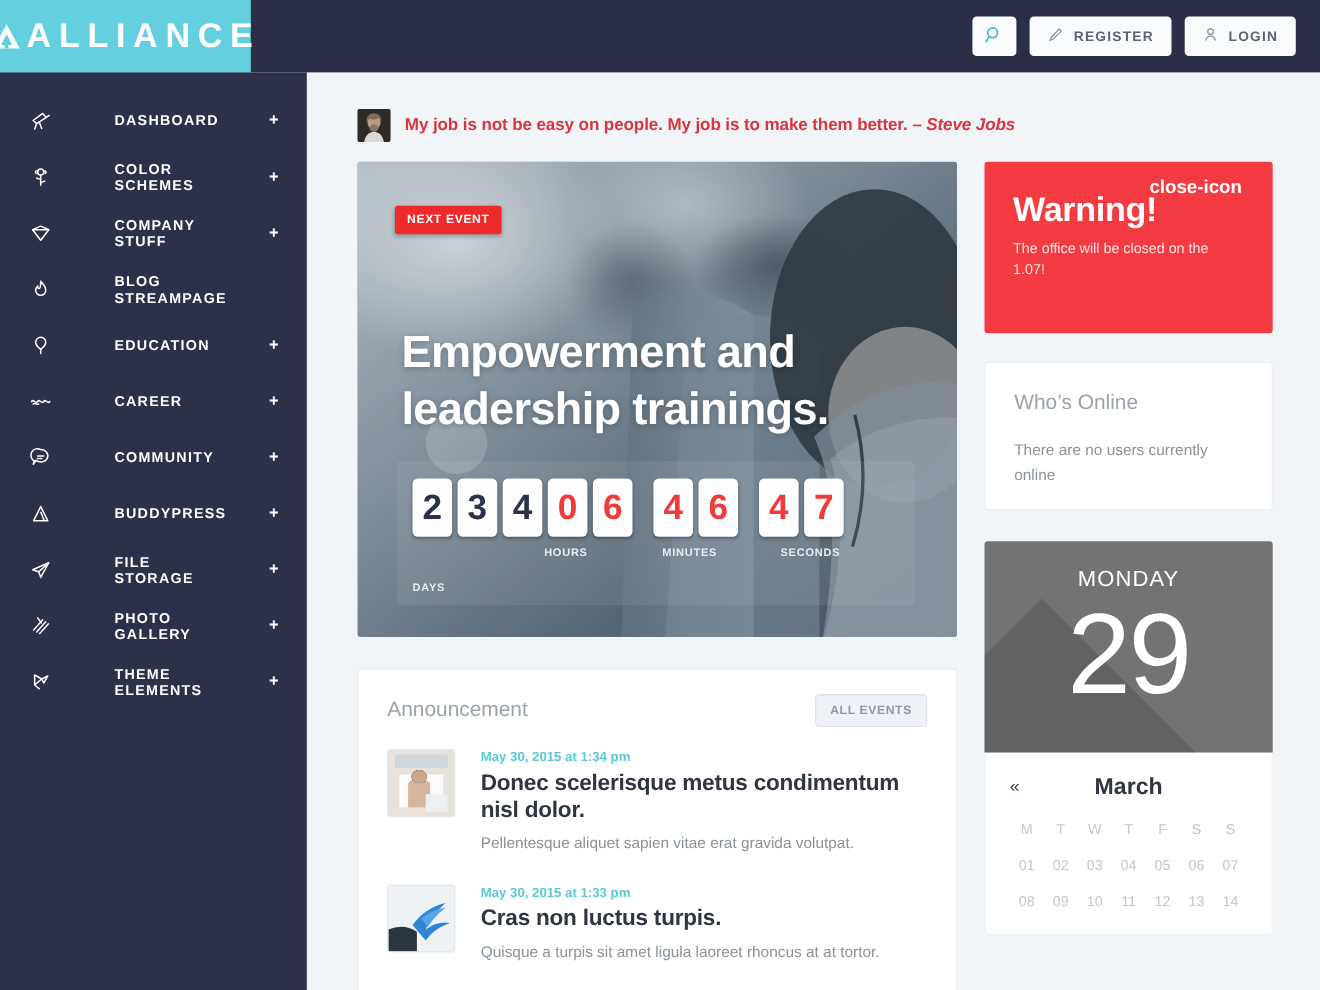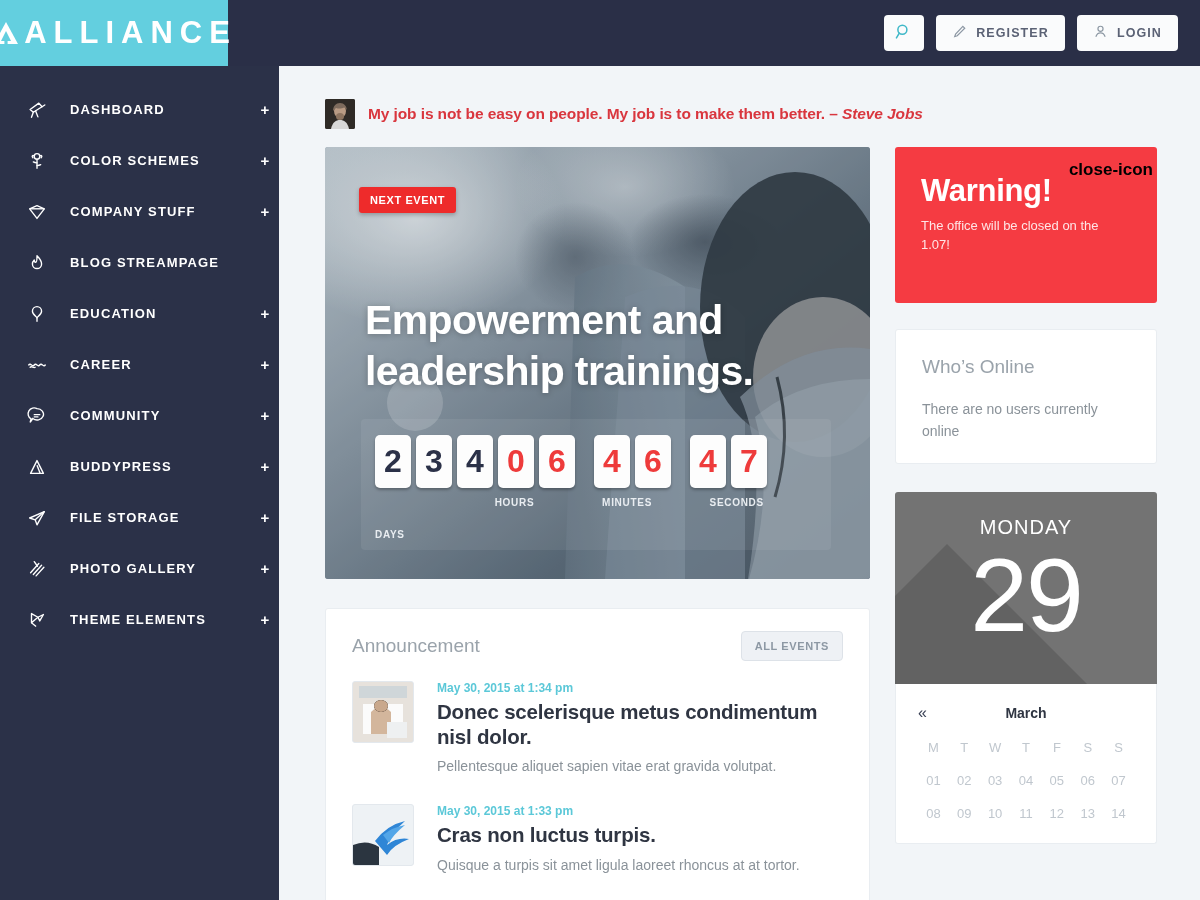--- a/index.html
+++ b/index.html
@@ -42,22 +42,23 @@
   .tb-btn.icon-only { width: 40px; padding: 0; justify-content: center; }
 
   
   .sidebar {
     position: absolute; top: 66px; left: 0; width: 279px; height: 834px;
     background: #2b3148;
     padding-top: 18px;
   }
   .nav-item {
     display: flex; align-items: center;
-    height: 51px; padding: 0 8px 0 26px;
+    height: 51px; padding: 0 24px 0 26px;
     cursor: pointer;
+    gap: 34px;
   }
   .nav-icon {
     width: 34px; flex: 0 0 34px; display: flex;
     align-items: center; justify-content: flex-start;
     color: #ffffff;
   }
   .nav-label {
     flex: 1; color: #ffffff; font-size: 13px;
     font-weight: bold; letter-spacing: 1.15px;
     padding-left: 10px;
@@ -181,22 +182,22 @@
   }
   .ann-excerpt { color: #8a9299; font-size: 14px; line-height: 1.45; }
 
   
   .warning {
     position: relative; background: #f53b42;
     border-radius: 3px; padding: 26px 26px 30px 26px;
     height: 156px;
   }
   .warning-close {
-    position: absolute; top: 14px; right: 4px;
-    color: #000000; font-size: 17px; font-weight: bold;
+    position: absolute; top: 14px; right: 28px;
+    color: #ffffff; font-size: 17px; font-weight: bold;
     cursor: pointer; line-height: 1;
   }
   .warning-title {
     color: #fff; font-size: 31px; font-weight: bold;
     margin-bottom: 8px; letter-spacing: -0.3px;
   }
   .warning-body { color: #ffe5e6; font-size: 13px; line-height: 1.45; }
 
   .who { margin-top: 26px; padding: 26px 26px 30px 26px; height: 135px; }
   .who-title {
@@ -233,21 +234,21 @@
   }
   .cal-monthrow {
     display: flex; align-items: center; margin-bottom: 18px;
   }
   .cal-prev {
     color: #3b4256; font-size: 16px; cursor: pointer;
     width: 26px; text-align: left;
   }
   .cal-month {
     flex: 1; text-align: center; color: #2f3542;
-    font-size: 14px; font-weight: bold; margin-right: 26px;
+    font-size: 21px; font-weight: bold; margin-right: 26px;
   }
   .cal-grid {
     display: grid; grid-template-columns: repeat(7, 1fr);
     row-gap: 18px; text-align: center;
   }
   .cal-dow { color: #c0c7ce; font-size: 13px; }
   .cal-day { color: #c0c7ce; font-size: 13px; cursor: pointer; }
 </style>
 </head>
 <body>

